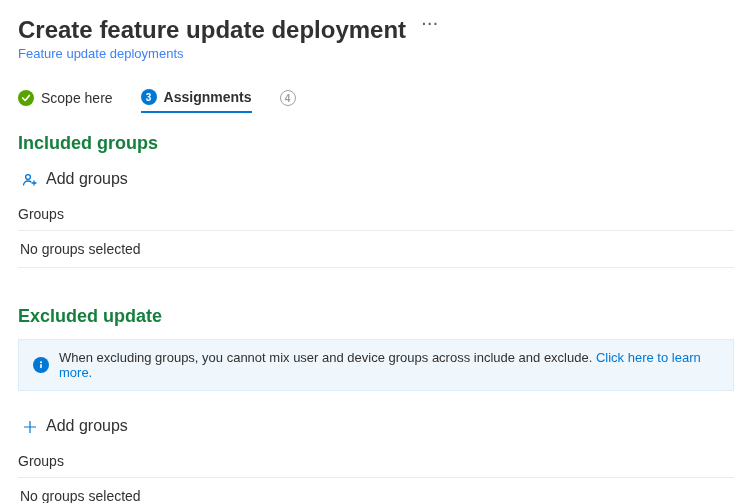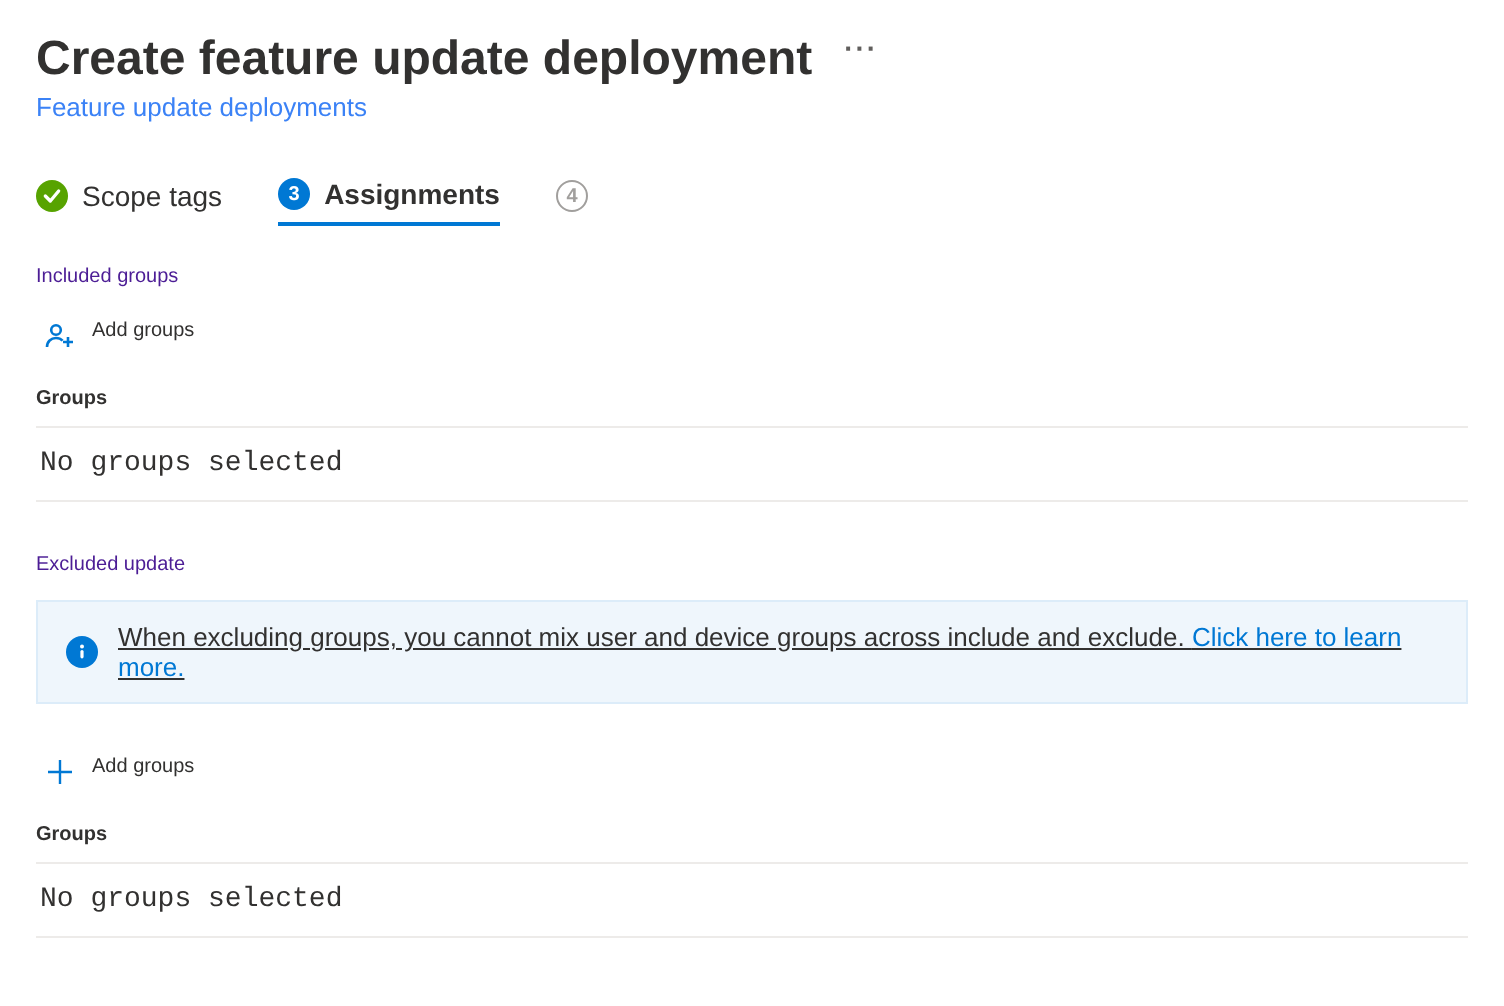--- a/index.html
+++ b/index.html
@@ -57,60 +57,58 @@
   .step-check svg { width: 10px; height: 10px; }
   .step-num {
     width: 16px; height: 16px; border-radius: 50%;
     background: #0078d4; color: #fff; font-size: 10px; font-weight: 600;
     display: inline-flex; align-items: center; justify-content: center;
   }
   .step-num.disabled {
     background: #fff; border: 1px solid #a19f9d; color: #a19f9d;
   }
   .section-heading {
-    font-size: 10px;
-    color: #4c1d95;
+    font-size: 18px;
+    color: #15803d;
     margin: 8px 0 12px 0;
-    font-weight: 400;
+    font-weight: 700;
   }
   .add-link {
     display: inline-flex;
-    align-items: flex-start;
+    align-items: flex-end;
     gap: 8px;
-    font-size: 10px;
+    font-size: 16px;
     color: #323130;
     cursor: pointer;
     margin: 4px 0 14px 4px;
   }
   .add-link .icon { color: #0078d4; display:inline-flex; }
   .subheading {
-    font-size: 10px;
-    font-weight: 700;
+    font-size: 14px;
+    font-weight: 400;
     margin: 4px 0 8px 0;
   }
   .groups-box {
     border-top: 1px solid #edebe9;
     border-bottom: 1px solid #edebe9;
     padding: 10px 2px;
     font-size: 14px;
     color: #323130;
-    margin-bottom: 26px;
-    font-family: Liberation Mono, monospace;
+    margin-bottom: 38px;
   }
   .info-banner {
     background: #eff6fc;
     border: 1px solid #dcecf9;
     padding: 10px 14px;
     display: flex;
     align-items: center;
     gap: 10px;
     font-size: 13px;
     color: #323130;
     margin-bottom: 22px;
-    text-decoration: underline;
   }
   .info-banner .info-icon {
     width: 16px; height: 16px; border-radius: 50%;
     background: #0078d4; color: #fff; display: inline-flex;
     align-items: center; justify-content: center; flex-shrink: 0;
   }
   .info-banner .info-icon svg { width: 10px; height: 10px; }
   .info-banner a { color: #0078d4; text-decoration: none; cursor: pointer; }
   .plus-icon svg { width: 16px; height: 16px; }
   .person-icon svg { width: 16px; height: 16px; }
@@ -126,21 +124,21 @@
 </h1>
 <div class="breadcrumb">Feature update deployments</div>
 
 <div class="tabs">
   <div class="tab">
     <span class="step-check">
       <svg viewBox="0 0 12 12">
           <path d="M2 6 L5 9 L10 3" stroke="#fff" stroke-width="2" fill="none" stroke-linecap="round" stroke-linejoin="round"></path>
         </svg>
     </span>
-    <span>Scope tags</span>
+    <span>Scope here</span>
   </div>
   <div class="tab active">
     <span class="step-num">3</span>
     <span>Assignments</span>
   </div>
   <div class="tab disabled">
     <span class="step-num disabled">4</span>
   </div>
 </div>
 

